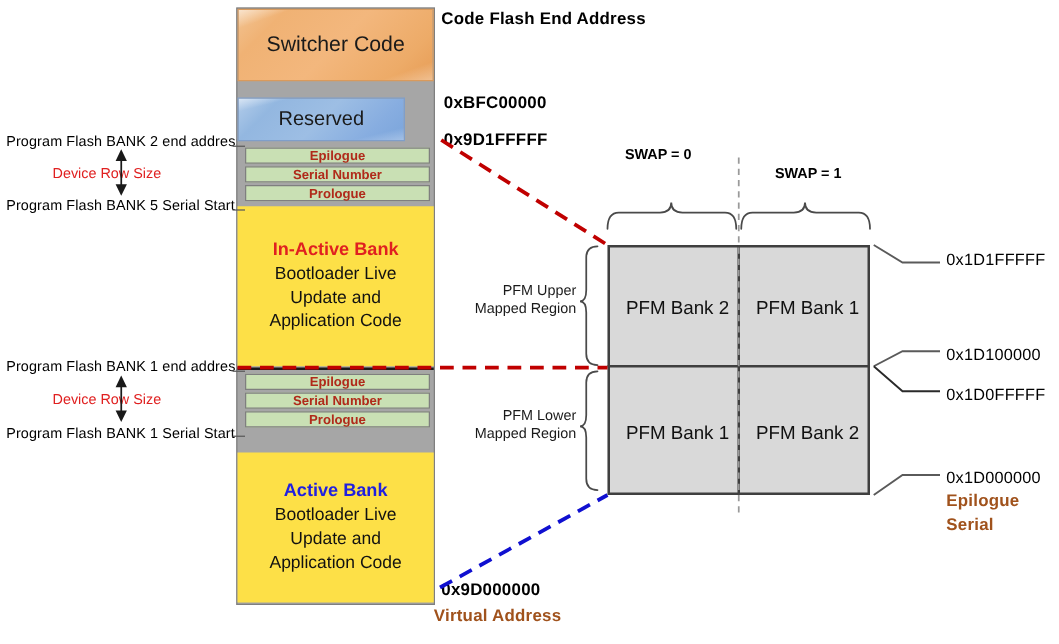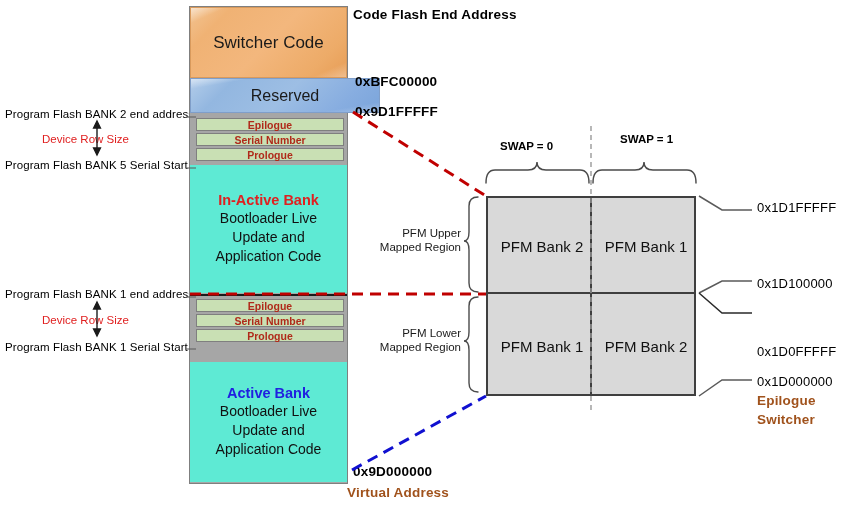--- a/index.html
+++ b/index.html
@@ -8,46 +8,46 @@
   .abs{position:absolute;}
   .nowrap{white-space:nowrap;}
 
   
   .lbl-left{font-size:11.5px;color:#000;letter-spacing:.1px;}
   .lbl-rowsize{font-size:11.5px;color:#e02020;}
 
   
   #mem-column{left:189px;top:6px;width:159px;height:478px;
       background:#a6a6a6;border:1px solid #7f7f7f;box-sizing:border-box;}
-  .blk-switcher{left:190px;top:7px;width:157px;height:71px;
+  .blk-switcher{left:190px;top:7px;width:157px;height:58px;
       background:linear-gradient(135deg,#f2c391 0%,#f0b274 18%,#f3b77d 50%,#edab68 82%,#e79d56 100%);
       box-sizing:border-box;border:1px solid #d99a5c;}
   .blk-switcher:after{content:"";position:absolute;inset:0;
       background:
         linear-gradient(to bottom right,rgba(255,255,255,.55) 0,rgba(255,255,255,0) 14px),
         linear-gradient(to top left,rgba(255,255,255,.35) 0,rgba(255,255,255,0) 14px);
       pointer-events:none;}
-  .blk-reserved{left:190px;top:78px;width:190px;height:35px;
+  .blk-reserved{left:190px;top:78px;width:134px;height:35px;
       background:linear-gradient(135deg,#b2ccea 0%,#93b7e0 20%,#9dbee4 50%,#87ade0 80%,#7ba5db 100%);
       box-sizing:border-box;border:1px solid #7f9ec9;}
   .blk-reserved:after{content:"";position:absolute;inset:0;
       background:
         linear-gradient(to bottom right,rgba(255,255,255,.5) 0,rgba(255,255,255,0) 10px),
         linear-gradient(to top left,rgba(255,255,255,.3) 0,rgba(255,255,255,0) 10px);
       pointer-events:none;}
   .blk-title{position:relative;z-index:2;display:flex;align-items:center;
       justify-content:center;width:100%;height:100%;font-size:17px;color:#1a1a1a;}
   .blk-title-sm{font-size:16px;}
 
   .greenrow{left:196px;width:148px;height:13px;background:#c9e0b4;
       border:1px solid #7f7f7f;box-sizing:border-box;
       display:flex;align-items:center;justify-content:center;
       font-size:10.5px;color:#b02a1a;font-weight:600;}
 
-  .bankbox{left:190px;width:157px;background:#5eead4;
+  .bankbox{left:190px;width:157px;background:#fde047;
       display:flex;flex-direction:column;align-items:center;
       justify-content:center;box-sizing:border-box;}
   .bank-hd{font-size:14.5px;font-weight:600;line-height:17px;}
   .bank-hd.inactive{color:#e02020;}
   .bank-hd.active{color:#2020e0;}
   .bank-body{font-size:14px;color:#111;line-height:19px;text-align:center;}
 
   .darkline{left:190px;width:157px;height:2px;background:#1a1a1a;}
 
   
@@ -112,43 +112,43 @@
   <div class="bank-body">Update and</div>
   <div class="bank-body">Application Code</div>
 </div>
 
 <div class="abs addr-bold nowrap" style="left:353px;top:7px;">Code Flash End Address</div>
 <div class="abs addr-bold nowrap" style="left:355px;top:74px;">0xBFC00000</div>
 <div class="abs addr-bold nowrap" style="left:355px;top:104px;">0x9D1FFFFF</div>
 <div class="abs addr-bold nowrap" style="left:353px;top:464px;">0x9D000000</div>
 <div class="abs addr-brown nowrap" style="left:347px;top:485px;">Virtual  Address</div>
 
-<div class="abs swap-lbl nowrap" style="left:500px;top:140px;">SWAP = 0</div>
+<div class="abs swap-lbl nowrap" style="left:500px;top:118px;">SWAP = 0</div>
 <div class="abs swap-lbl nowrap" style="left:620px;top:133px;">SWAP = 1</div>
 
 <div class="abs region-lbl nowrap" style="left:383px;top:226px;width:78px;">PFM Upper</div>
 <div class="abs region-lbl nowrap" style="left:373px;top:240px;width:88px;">Mapped Region</div>
 <div class="abs region-lbl nowrap" style="left:383px;top:326px;width:78px;">PFM Lower</div>
 <div class="abs region-lbl nowrap" style="left:373px;top:340px;width:88px;">Mapped Region</div>
 
 <div class="abs" id="pfm-table"></div>
 <div class="abs tbl-vline"></div>
 <div class="abs tbl-hline"></div>
 
 <div class="cellTxt" style="left:500px;top:238px;width:84px;text-align:center;">PFM Bank 2</div>
 <div class="cellTxt" style="left:604px;top:238px;width:84px;text-align:center;">PFM Bank 1</div>
 <div class="cellTxt" style="left:500px;top:338px;width:84px;text-align:center;">PFM Bank 1</div>
 <div class="cellTxt" style="left:604px;top:338px;width:84px;text-align:center;">PFM Bank 2</div>
 
 <div class="abs addr-plain nowrap" style="left:757px;top:200px;">0x1D1FFFFF</div>
 <div class="abs addr-plain nowrap" style="left:757px;top:276px;">0x1D100000</div>
-<div class="abs addr-plain nowrap" style="left:757px;top:308px;margin-top:36px;">0x1D0FFFFF</div>
+<div class="abs addr-plain nowrap" style="left:757px;top:308px;">0x1D0FFFFF</div>
 <div class="abs addr-plain nowrap" style="left:757px;top:374px;">0x1D000000</div>
 <div class="abs addr-brown nowrap" style="left:757px;top:393px;">Epilogue</div>
-<div class="abs addr-brown nowrap" style="left:757px;top:412px;">Switcher</div>
+<div class="abs addr-brown nowrap" style="left:757px;top:412px;">Serial</div>
 
 <svg class="overlay" xmlns="http://www.w3.org/2000/svg">
 
   <g stroke="#5a5a5a" stroke-width="1">
     <line x1="186" y1="117" x2="196" y2="117"></line>
     <line x1="186" y1="168" x2="196" y2="168"></line>
   </g>
 
   <g stroke="#1a1a1a" stroke-width="1.4" fill="#1a1a1a">
     <line x1="97" y1="124" x2="97" y2="152"></line>

